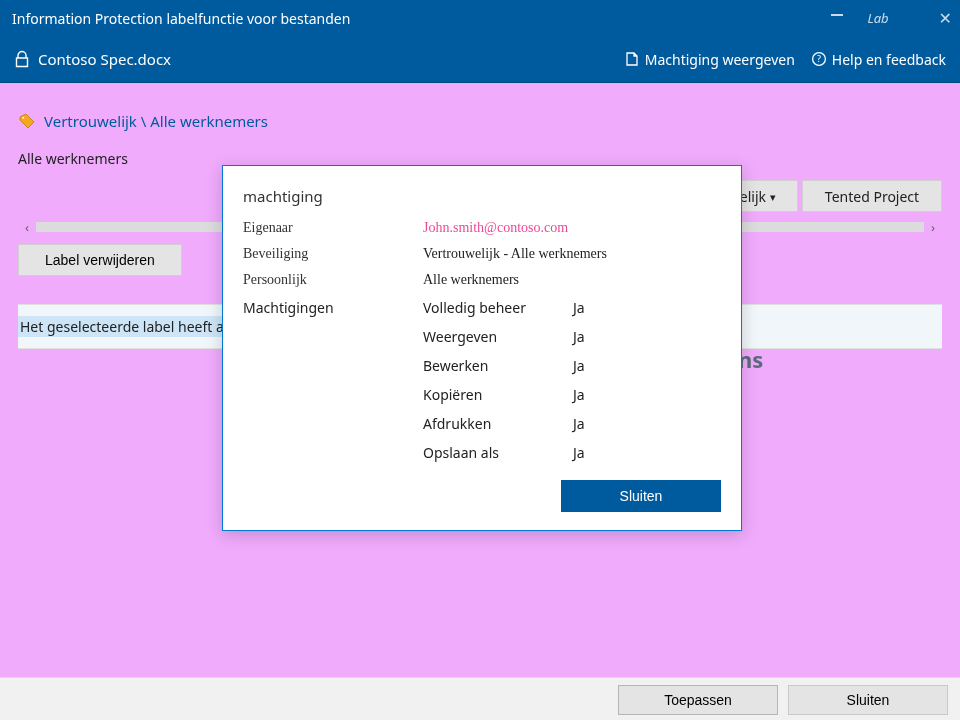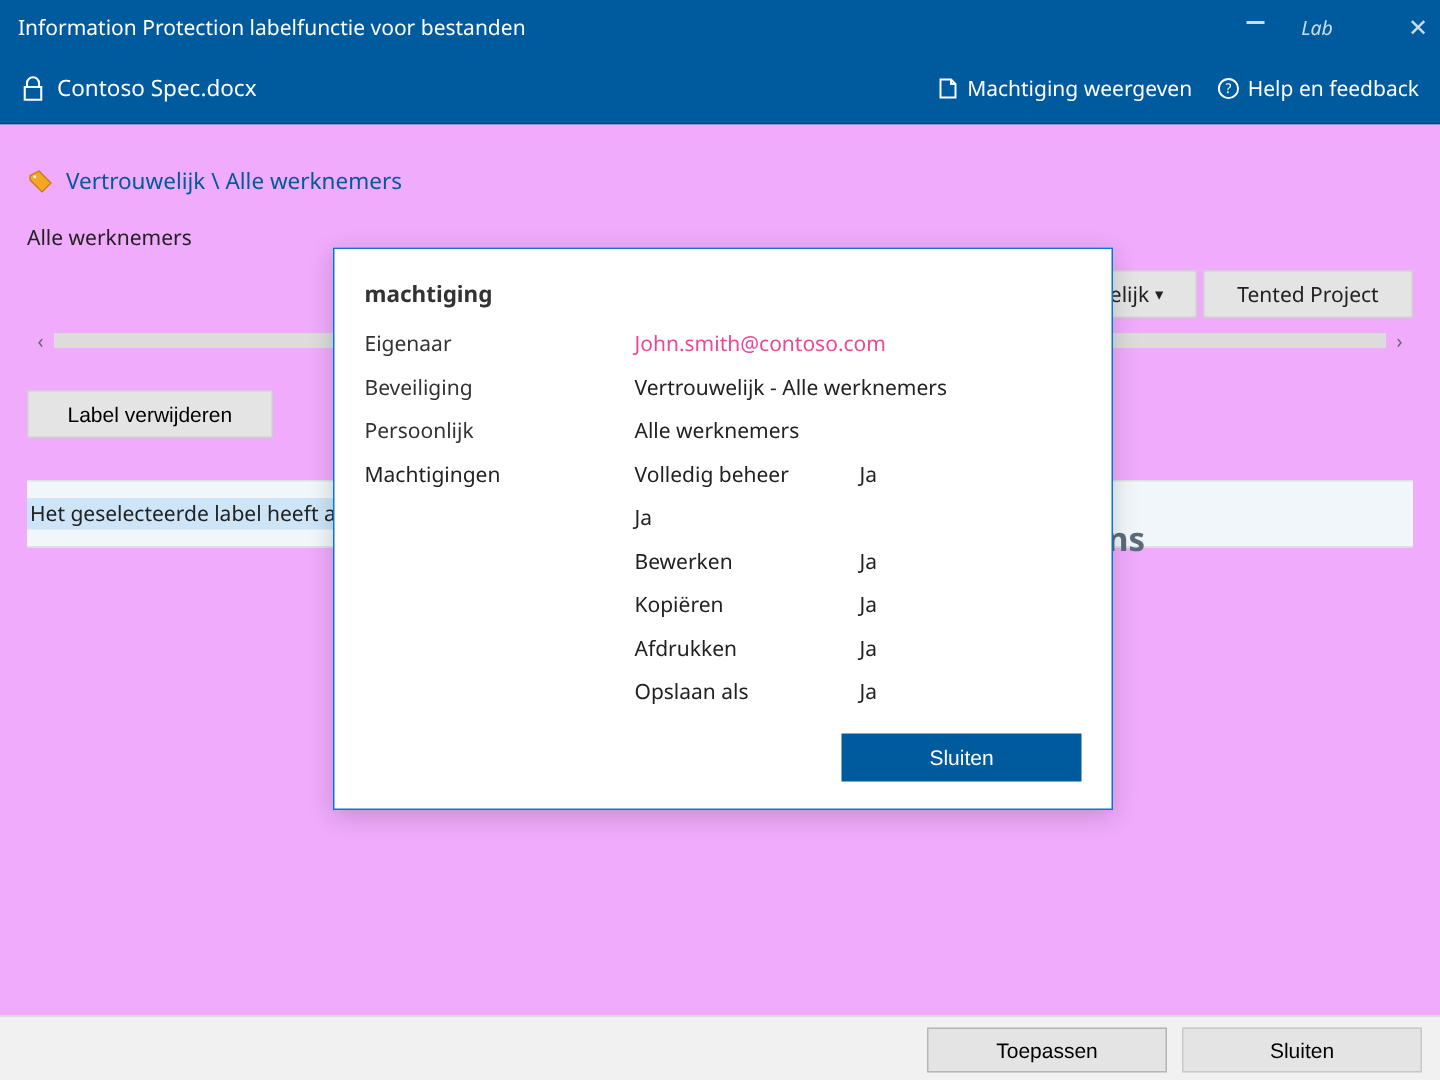--- a/index.html
+++ b/index.html
@@ -107,21 +107,21 @@
     display: flex;
     align-items: center;
     justify-content: center;
     color: #222;
     cursor: pointer;
     font-size: 14px;
   }
   .label-btn.spacer { flex: 1; background: transparent; border: none; cursor: default; }
   .label-btn .caret { margin-left: 4px; font-size: 11px; }
 
-  .remove-row { margin-top: 24px; margin-bottom: 18px; }
+  .remove-row { margin-top: 8px; margin-bottom: 18px; }
   .remove-btn {
     height: 32px;
     padding: 0 26px;
     background: #e4e4e4;
     border: 1px solid #cfcfcf;
     cursor: pointer;
     font-size: 14px;
   }
 
   .desc-row {
@@ -158,27 +158,28 @@
     background: #ffffff;
     border: 1px solid #0078d4;
     box-shadow: 0 4px 16px rgba(0,0,0,.18);
     padding: 20px 20px 18px 20px;
     pointer-events: auto;
     box-sizing: border-box;
   }
   .modal h3 {
     margin: 0 0 14px 0;
     font-size: 15px;
-    font-weight: 700;
+    font-weight: 400;
     color: #333;
   }
   .modal .kv {
     display: flex;
     margin-bottom: 10px;
     font-size: 14px;
+    font-family: Liberation Serif, serif;
   }
   .modal .k { width: 180px; color: #333; }
   .modal .v { color: #ec4899; }
   .modal .v.strong { color: #222; }
   .perm-list .perm-row {
     display: flex;
     margin-bottom: 10px;
   }
   .perm-list .pk { width: 180px; }
   .perm-list .pn { width: 150px; color: #222; }
@@ -331,20 +332,21 @@
     </div>
 
     <div class="perm-list">
       <div class="perm-row">
         <div class="pk">Machtigingen</div>
         <div class="pn">Volledig beheer</div>
         <div class="pv">Ja</div>
       </div>
       <div class="perm-row">
         <div class="pk"></div>
+        <div class="pn">Weergeven</div>
         <div class="pv">Ja</div>
       </div>
       <div class="perm-row">
         <div class="pk"></div>
         <div class="pn">Bewerken</div>
         <div class="pv">Ja</div>
       </div>
       <div class="perm-row">
         <div class="pk"></div>
         <div class="pn">Kopiëren</div>

